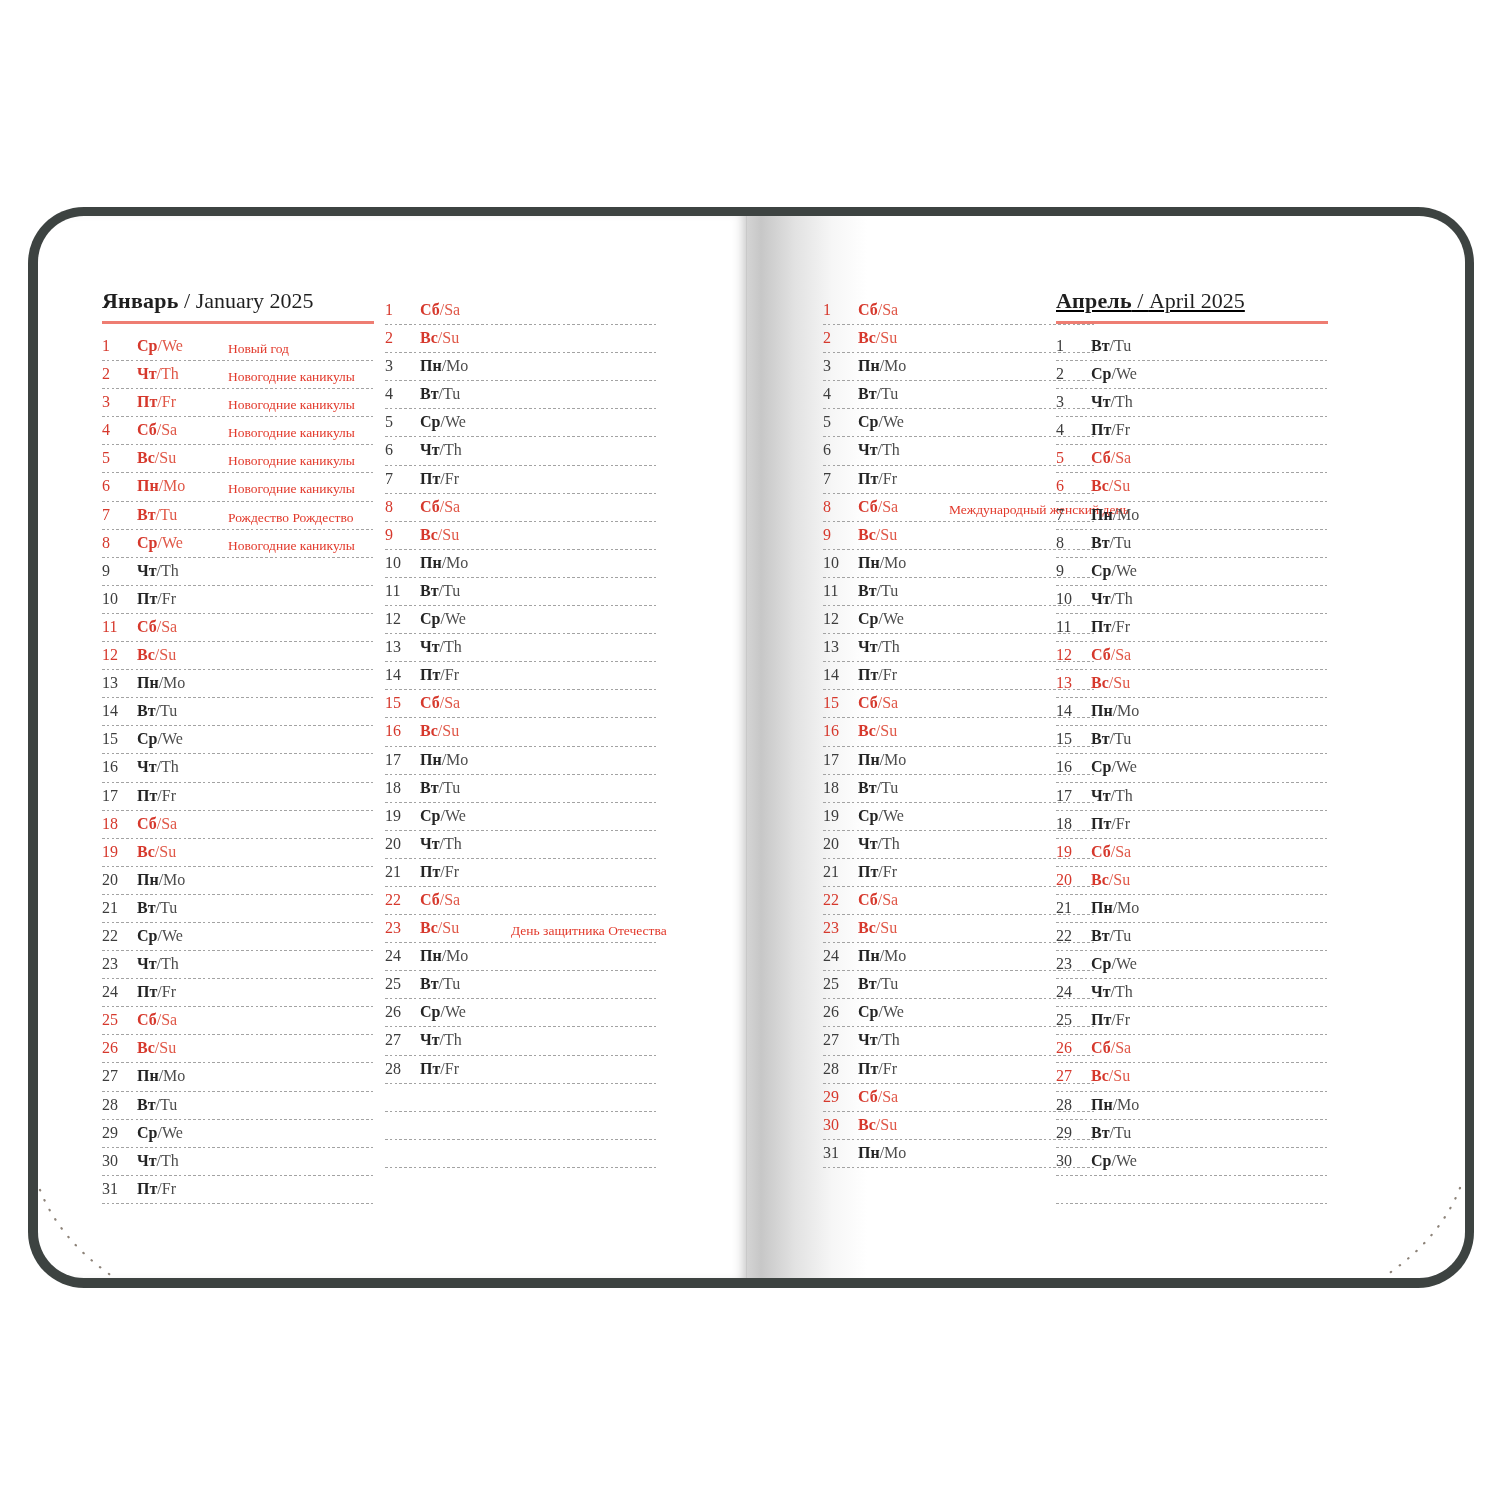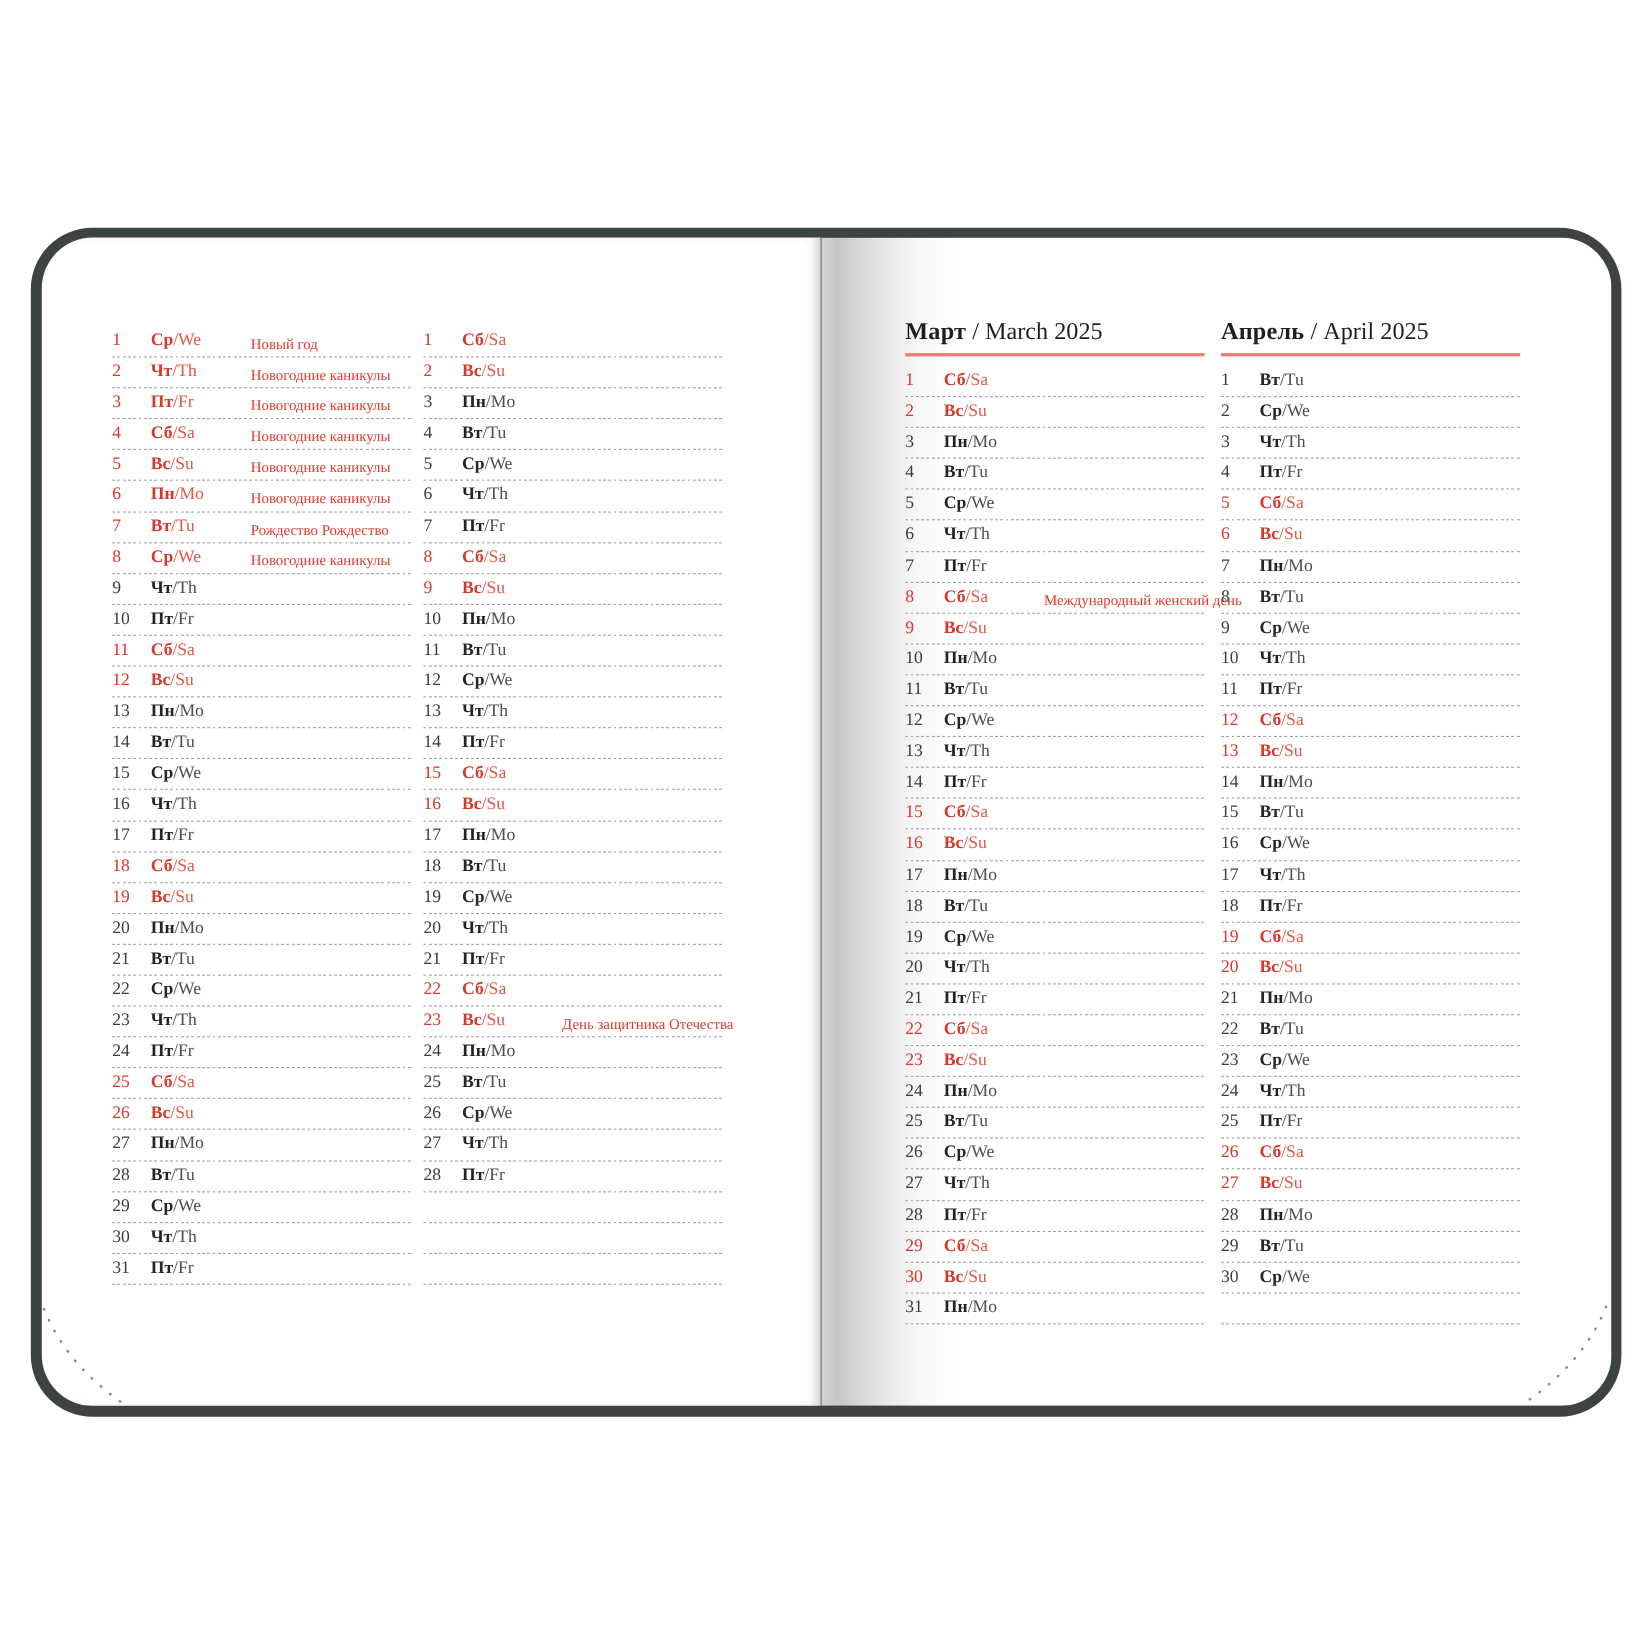--- a/index.html
+++ b/index.html
@@ -19,21 +19,21 @@
   }
   .page-right{
     left:746px;width:718px;border-radius:0 46px 46px 0;
     background:linear-gradient(90deg,#d4d4d4 0px,#c7c7c7 14px,#e2e2e2 48px,#f6f6f6 85px,#ffffff 120px);
     border-left:1px solid #c9c9c9;
   }
   .col{position:absolute;top:288px;width:272px;}
   .col[data-idx="0"]{left:102px;}
   .col[data-idx="1"]{left:385px;}
   .col[data-idx="2"]{left:823px;}
-  .col[data-idx="3"]{left:1110px;}
+  .col[data-idx="3"]{left:1056px;text-decoration:underline;}
   .hdr{
     margin:0;font-size:22px;font-weight:normal;line-height:26px;
     color:var(--text,#1f1f1f);white-space:nowrap;
     border-bottom:3px solid var(--underline,#ee7d72);padding-bottom:7px;
   }
   .hdr b{font-weight:bold;letter-spacing:.2px;}
   .sep{white-space:pre;}
   .rows{margin-top:9px;}
   .row{
     position:relative;height:28.1px;box-sizing:border-box;padding-top:3px;
@@ -63,20 +63,21 @@
 <div class="page page-right"></div>
 
 <svg class="stitch stitch-left" width="80" height="100" viewBox="0 0 80 100">
   <path d="M2,6 Q22,56 74,92" fill="none" stroke="#8d8379" stroke-width="2.2" stroke-linecap="round" stroke-dasharray="0.5 10.5"></path>
 </svg>
 <svg class="stitch stitch-right" width="80" height="100" viewBox="0 0 80 100">
   <path d="M76,6 Q56,56 4,92" fill="none" stroke="#8d8379" stroke-width="2.2" stroke-linecap="round" stroke-dasharray="0.5 10.5"></path>
 </svg>
 
 <section class="col" data-idx="0">
+  <h2 class="hdr"><b>Январь</b><span class="sep"> / </span><span class="hdr-en">January 2025</span></h2>
   <div class="rows">
       <div class="row red">
         <span class="num">1</span>
         <span class="dow"><b>Ср</b><span class="en">/We</span></span>
         <span class="note">Новый год</span>
       </div>
       <div class="row red">
         <span class="num">2</span>
         <span class="dow"><b>Чт</b><span class="en">/Th</span></span>
         <span class="note">Новогодние каникулы</span>
@@ -321,21 +322,20 @@
         <span class="num">28</span>
         <span class="dow"><b>Пт</b><span class="en">/Fr</span></span>
       </div>
       <div class="row empty"></div>
       <div class="row empty"></div>
       <div class="row empty"></div>
     </div>
 </section>
 
 <section class="col" data-idx="2">
-  <h2 class="hdr"><b>Март</b><span class="sep"> / </span><span class="hdr-en">March 2025</span></h2>
   <div class="rows">
       <div class="row red">
         <span class="num">1</span>
         <span class="dow"><b>Сб</b><span class="en">/Sa</span></span>
       </div>
       <div class="row red">
         <span class="num">2</span>
         <span class="dow"><b>Вс</b><span class="en">/Su</span></span>
       </div>
       <div class="row">

